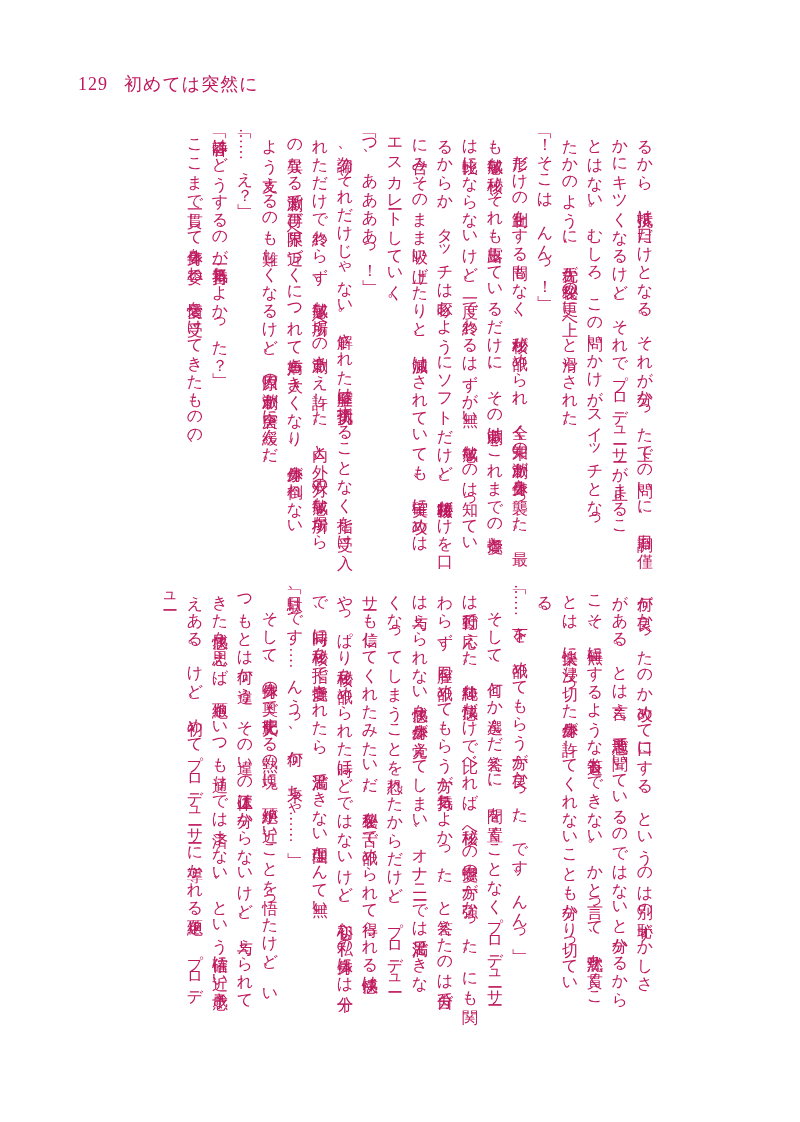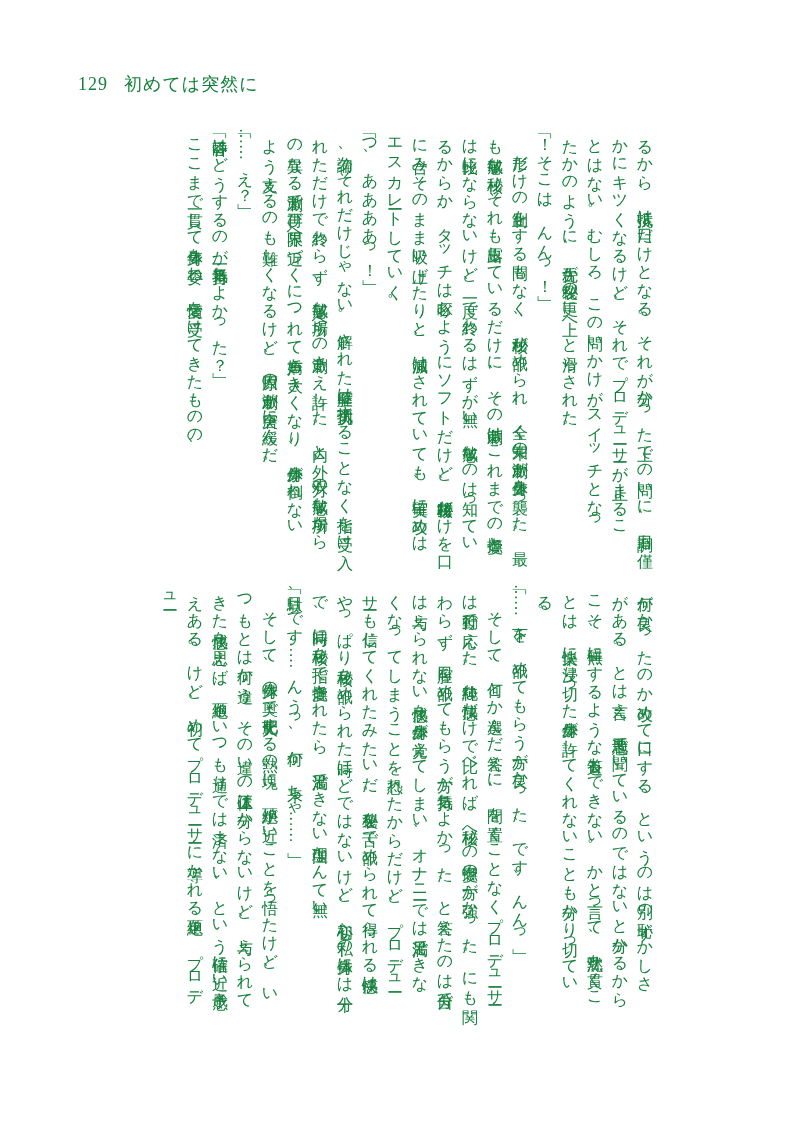--- a/index.html
+++ b/index.html
@@ -7,21 +7,21 @@
     margin: 0;
     padding: 0;
     background: #ffffff;
   }
   .page {
     position: relative;
     width: 800px;
     height: 1122px;
     background: #ffffff;
     font-family: "Liberation Serif", "DejaVu Serif", serif;
-    color: #15803d;
+    color: #be185d;
     overflow: hidden;
   }
   .header {
     position: absolute;
     left: 78px;
     top: 72px;
     font-size: 18px;
     letter-spacing: 1px;
     white-space: nowrap;
   }

